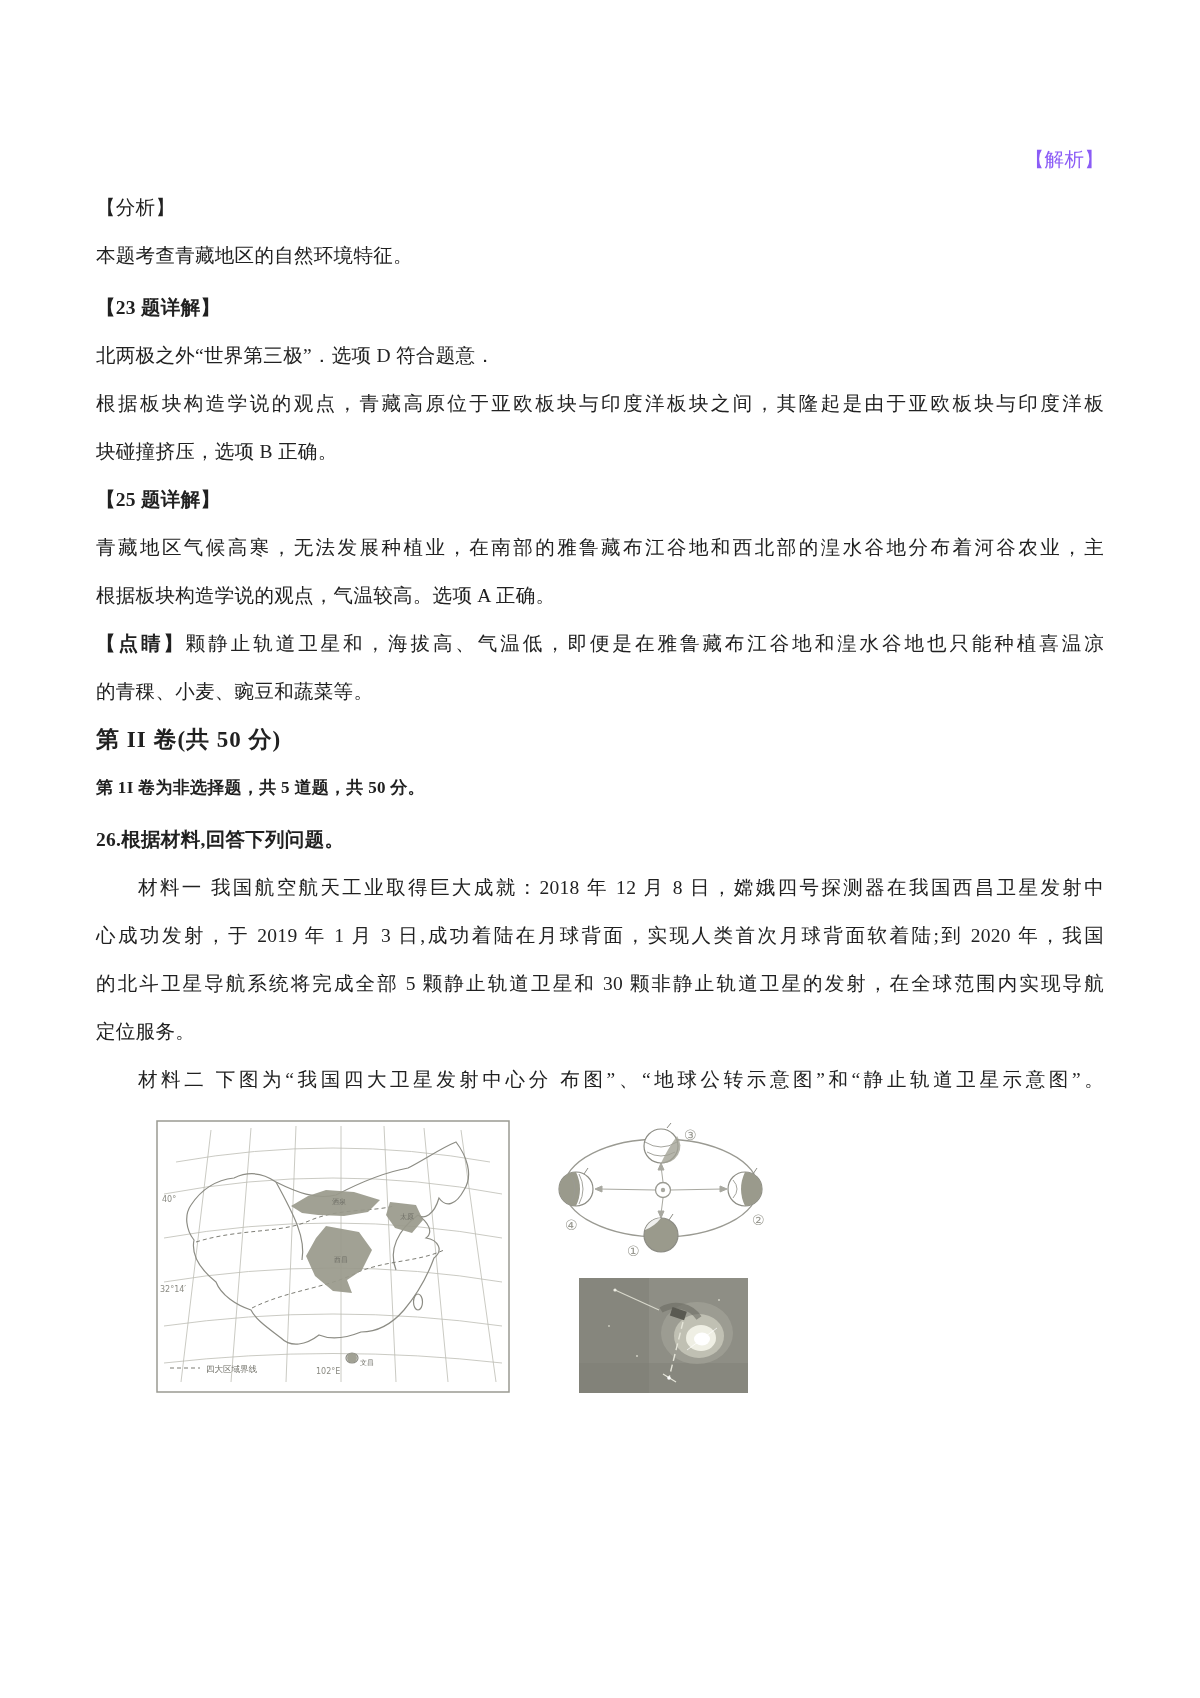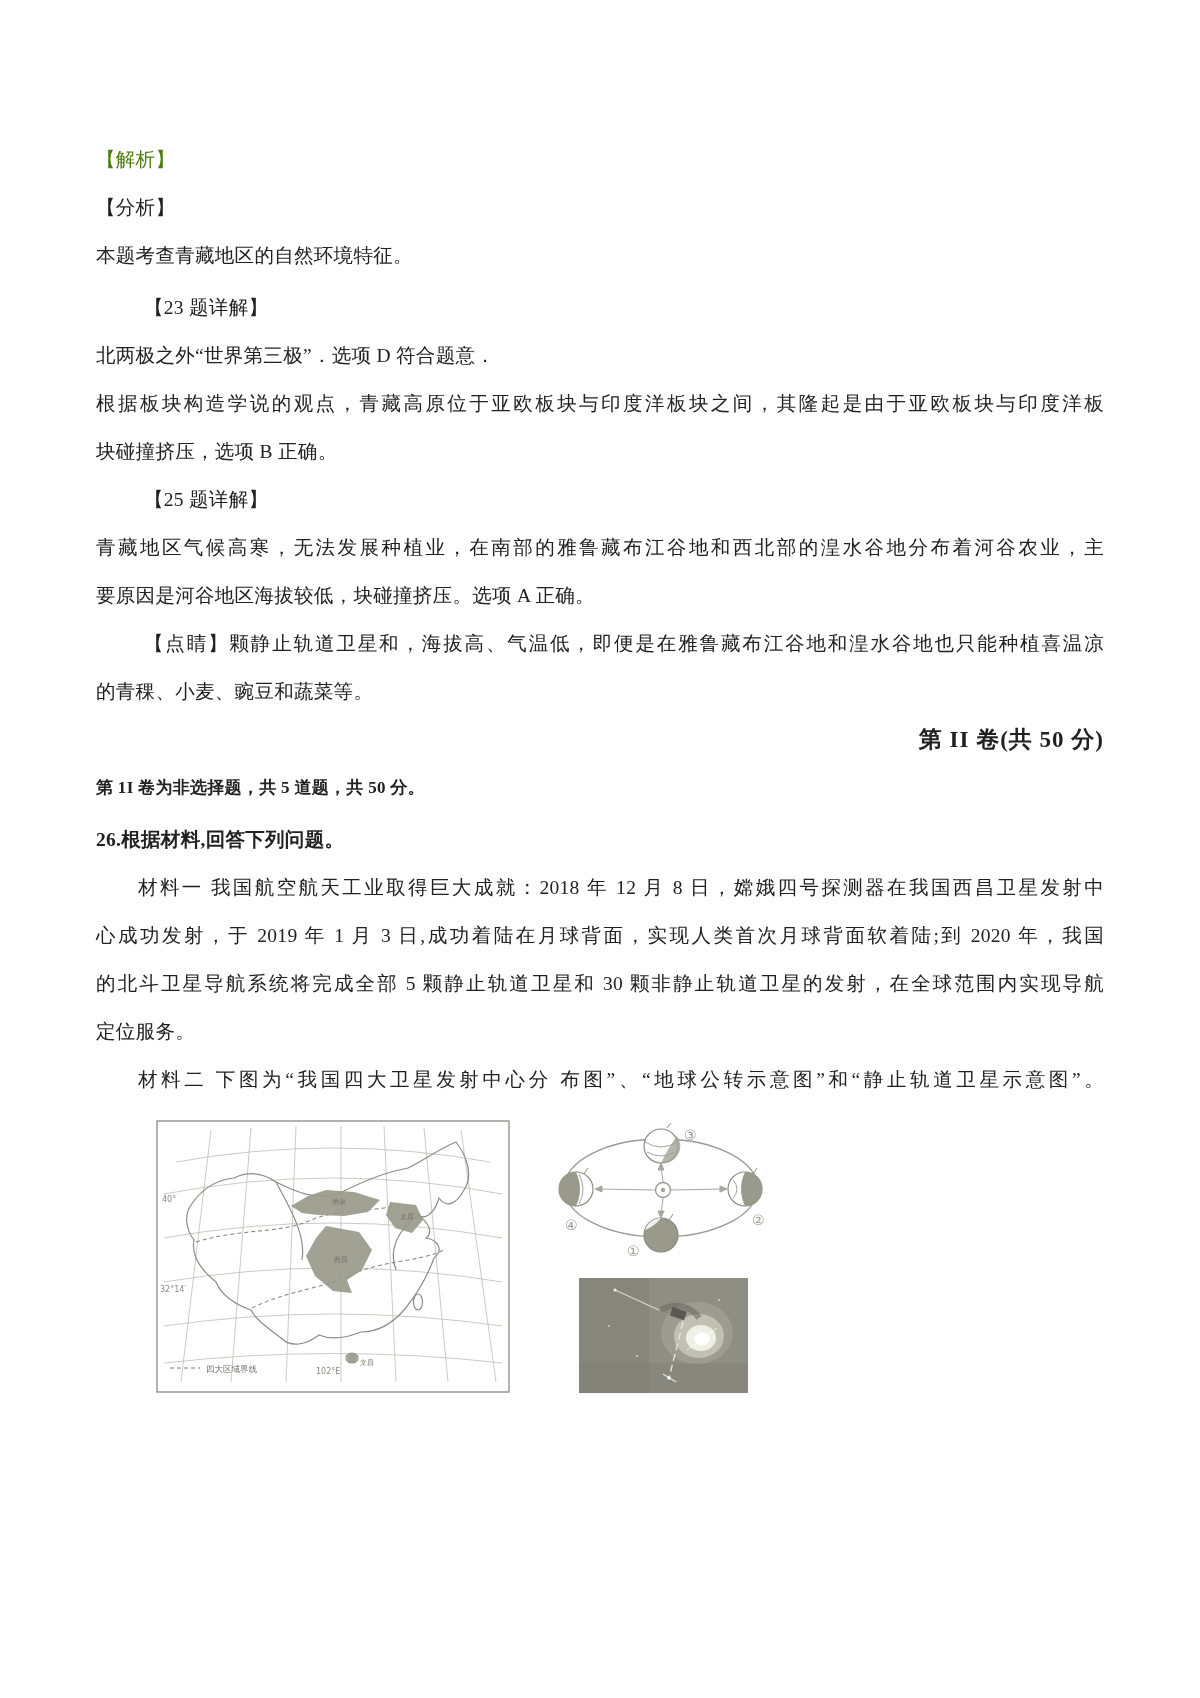--- a/index.html
+++ b/index.html
@@ -4,25 +4,25 @@
 <style>
   html,body{margin:0;padding:0;}
   body{
     width:1200px;height:1698px;position:relative;background:#ffffff;
     font-family:"Liberation Serif","DejaVu Serif",serif;color:#212121;
     overflow:hidden;
   }
   .content{position:absolute;left:96px;top:136px;width:1008px;}
   .ln{height:48px;line-height:48px;font-size:19.5px;letter-spacing:0.3px;}
   .jfull{text-align:justify;text-align-last:justify;}
-  .bold{font-weight:normal;margin-left:48px;}
-  .blue{color:#4d7c0f;}
+  .bold{font-weight:bold;}
+  .blue{color:#8b5cf6;text-align:right;}
   .gap1{margin-top:4px;}
   .gap2{margin-top:4px;font-weight:bold;}
-  .center-title{text-align:right;font-size:23px;font-weight:bold;letter-spacing:1px;}
+  .center-title{text-align:left;font-size:23px;font-weight:bold;letter-spacing:1px;}
   .subtitle{font-size:17px;font-weight:bold;}
   .indent{padding-left:42px;}
   .figures{position:relative;height:300px;margin-top:16px;}
   .fig{position:absolute;}
   #fig-map{left:60px;top:0;}
   #fig-orbit{left:461px;top:2px;}
   #fig-photo{left:483px;top:158px;}
   svg text{font-family:"DejaVu Sans",sans-serif;}
 </style>
 </head>
@@ -35,21 +35,21 @@
   <div class="ln">本题考查青藏地区的自然环境特征。</div>
 
   <div class="ln bold gap1">【23 题详解】</div>
   <div class="ln">北两极之外“世界第三极”．选项 D 符合题意．</div>
 
   <div class="ln jfull">根据板块构造学说的观点，青藏高原位于亚欧板块与印度洋板块之间，其隆起是由于亚欧板块与印度洋板</div>
   <div class="ln">块碰撞挤压，选项 B 正确。</div>
 
   <div class="ln bold">【25 题详解】</div>
   <div class="ln jfull">青藏地区气候高寒，无法发展种植业，在南部的雅鲁藏布江谷地和西北部的湟水谷地分布着河谷农业，主</div>
-  <div class="ln">要原因是河谷地区海拔较低，块碰撞挤压。选项 A 正确。</div>
+  <div class="ln">根据板块构造学说的观点，气温较高。选项 A 正确。</div>
 
   <div class="ln jfull"><span class="bold">【点睛】</span><span>颗静止轨道卫星和，海拔高、气温低，即便是在雅鲁藏布江谷地和湟水谷地也只能种植喜温凉</span></div>
   <div class="ln">的青稞、小麦、豌豆和蔬菜等。</div>
 
   <div class="ln center-title">第 II 卷(共 50 分)</div>
   <div class="ln subtitle">第 1I 卷为非选择题，共 5 道题，共 50 分。</div>
 
   <div class="ln gap2">26.根据材料,回答下列问题。</div>
   <div class="ln jfull indent">材料一  我国航空航天工业取得巨大成就：2018 年 12 月 8 日，嫦娥四号探测器在我国西昌卫星发射中</div>
   <div class="ln jfull">心成功发射，于 2019 年 1 月 3 日,成功着陆在月球背面，实现人类首次月球背面软着陆;到 2020 年，我国</div>

